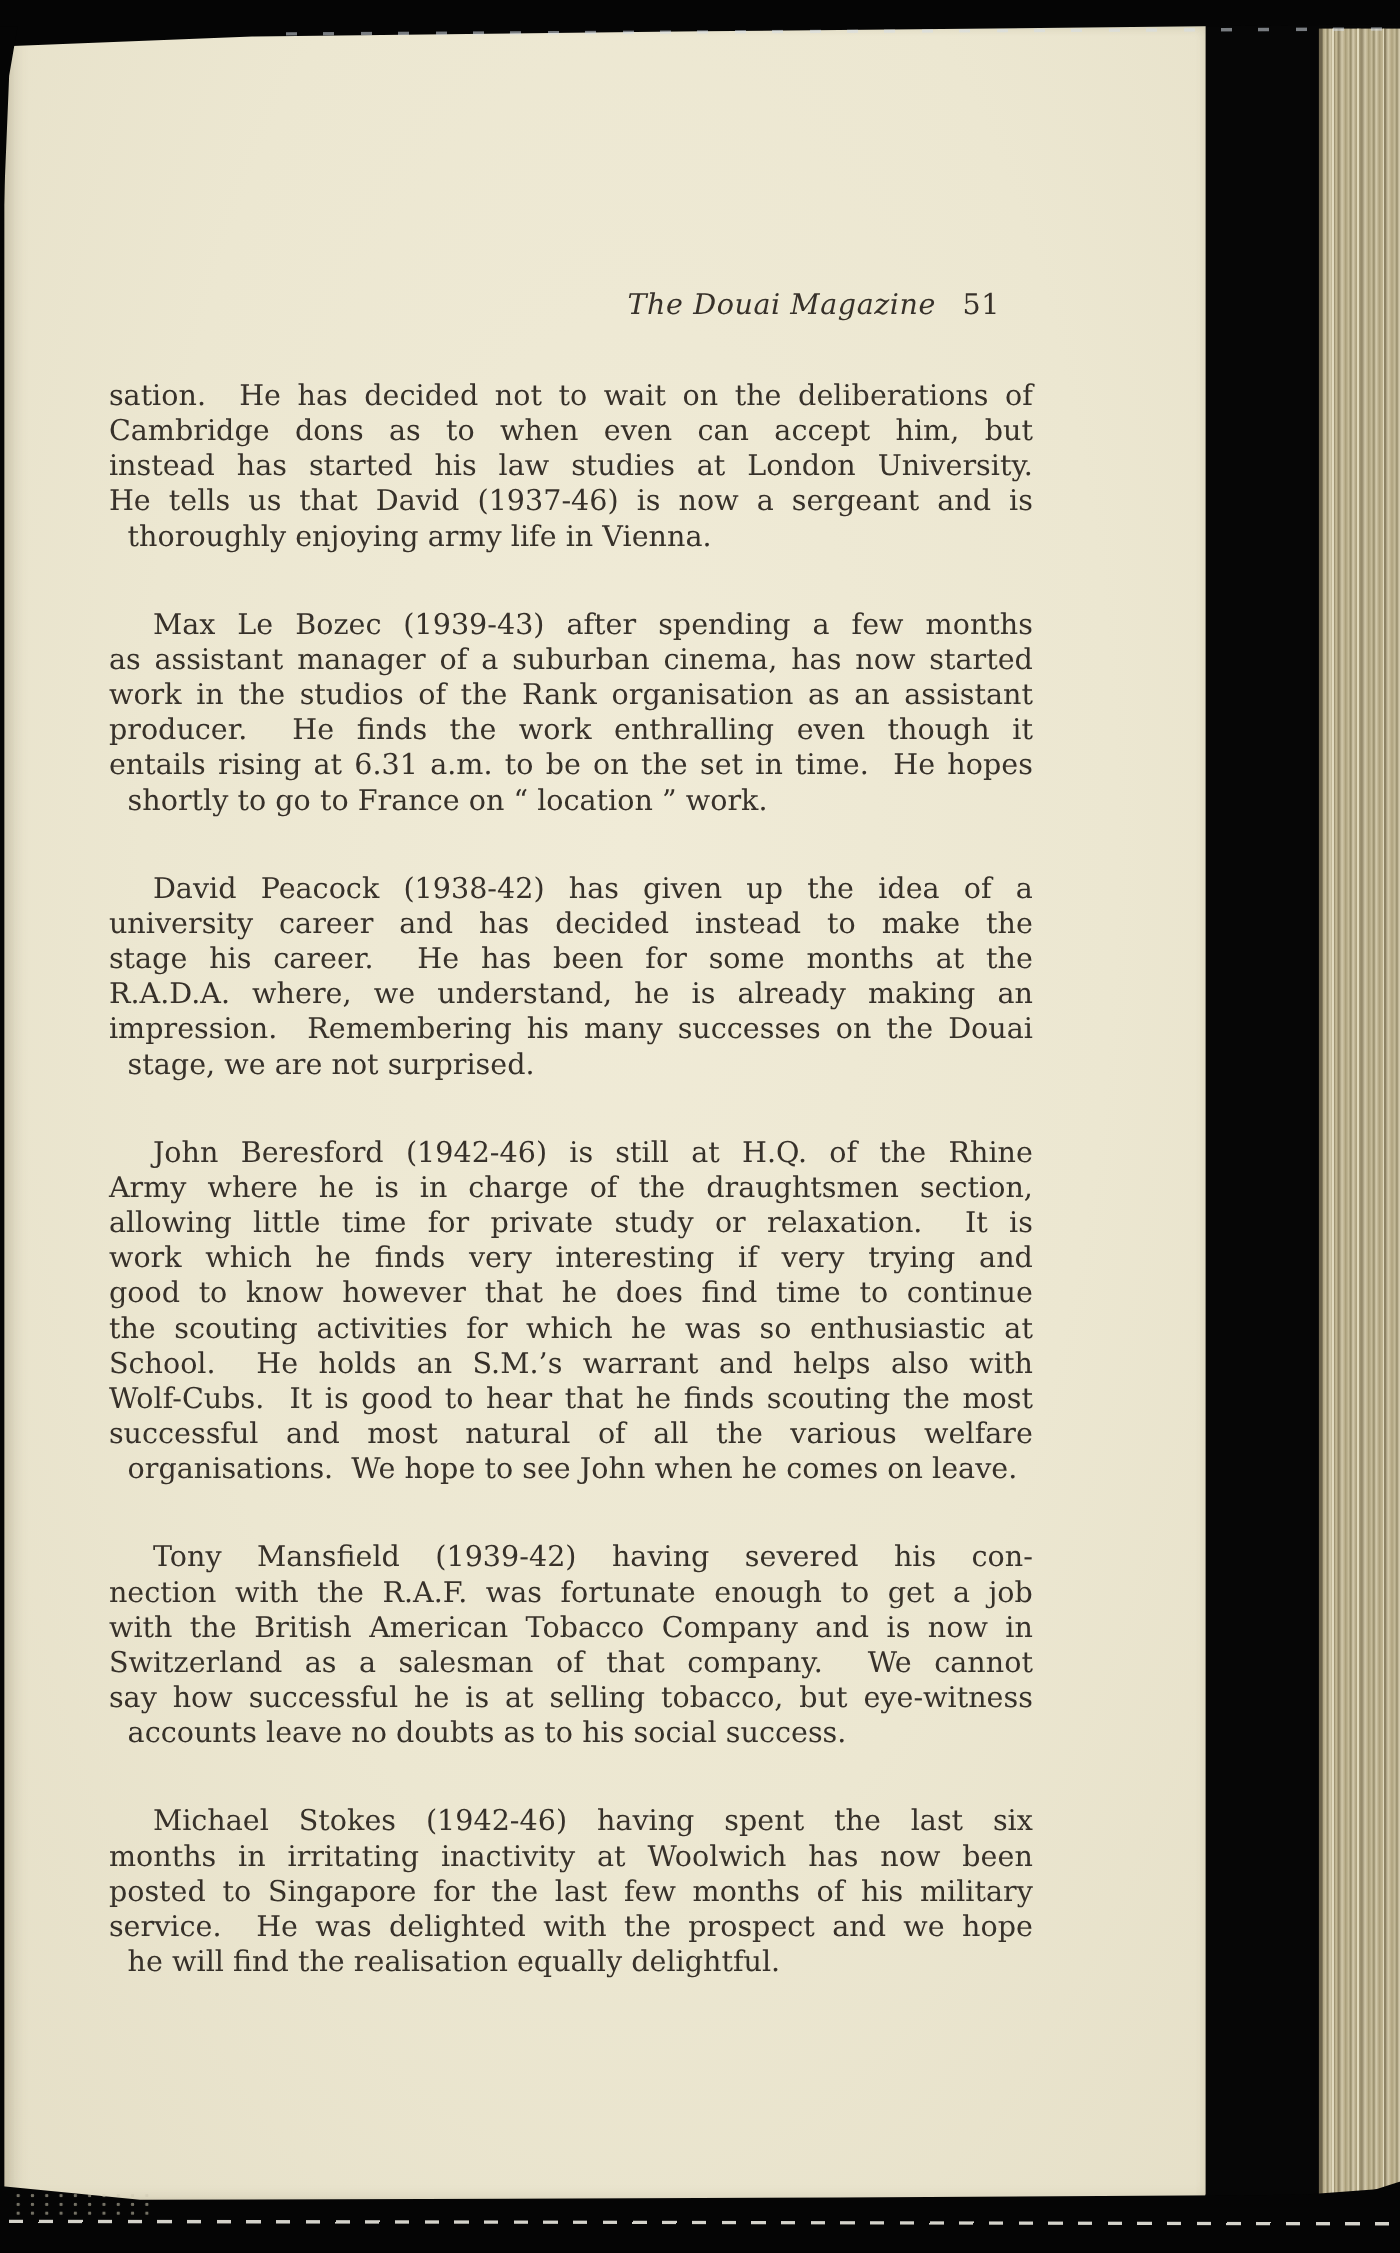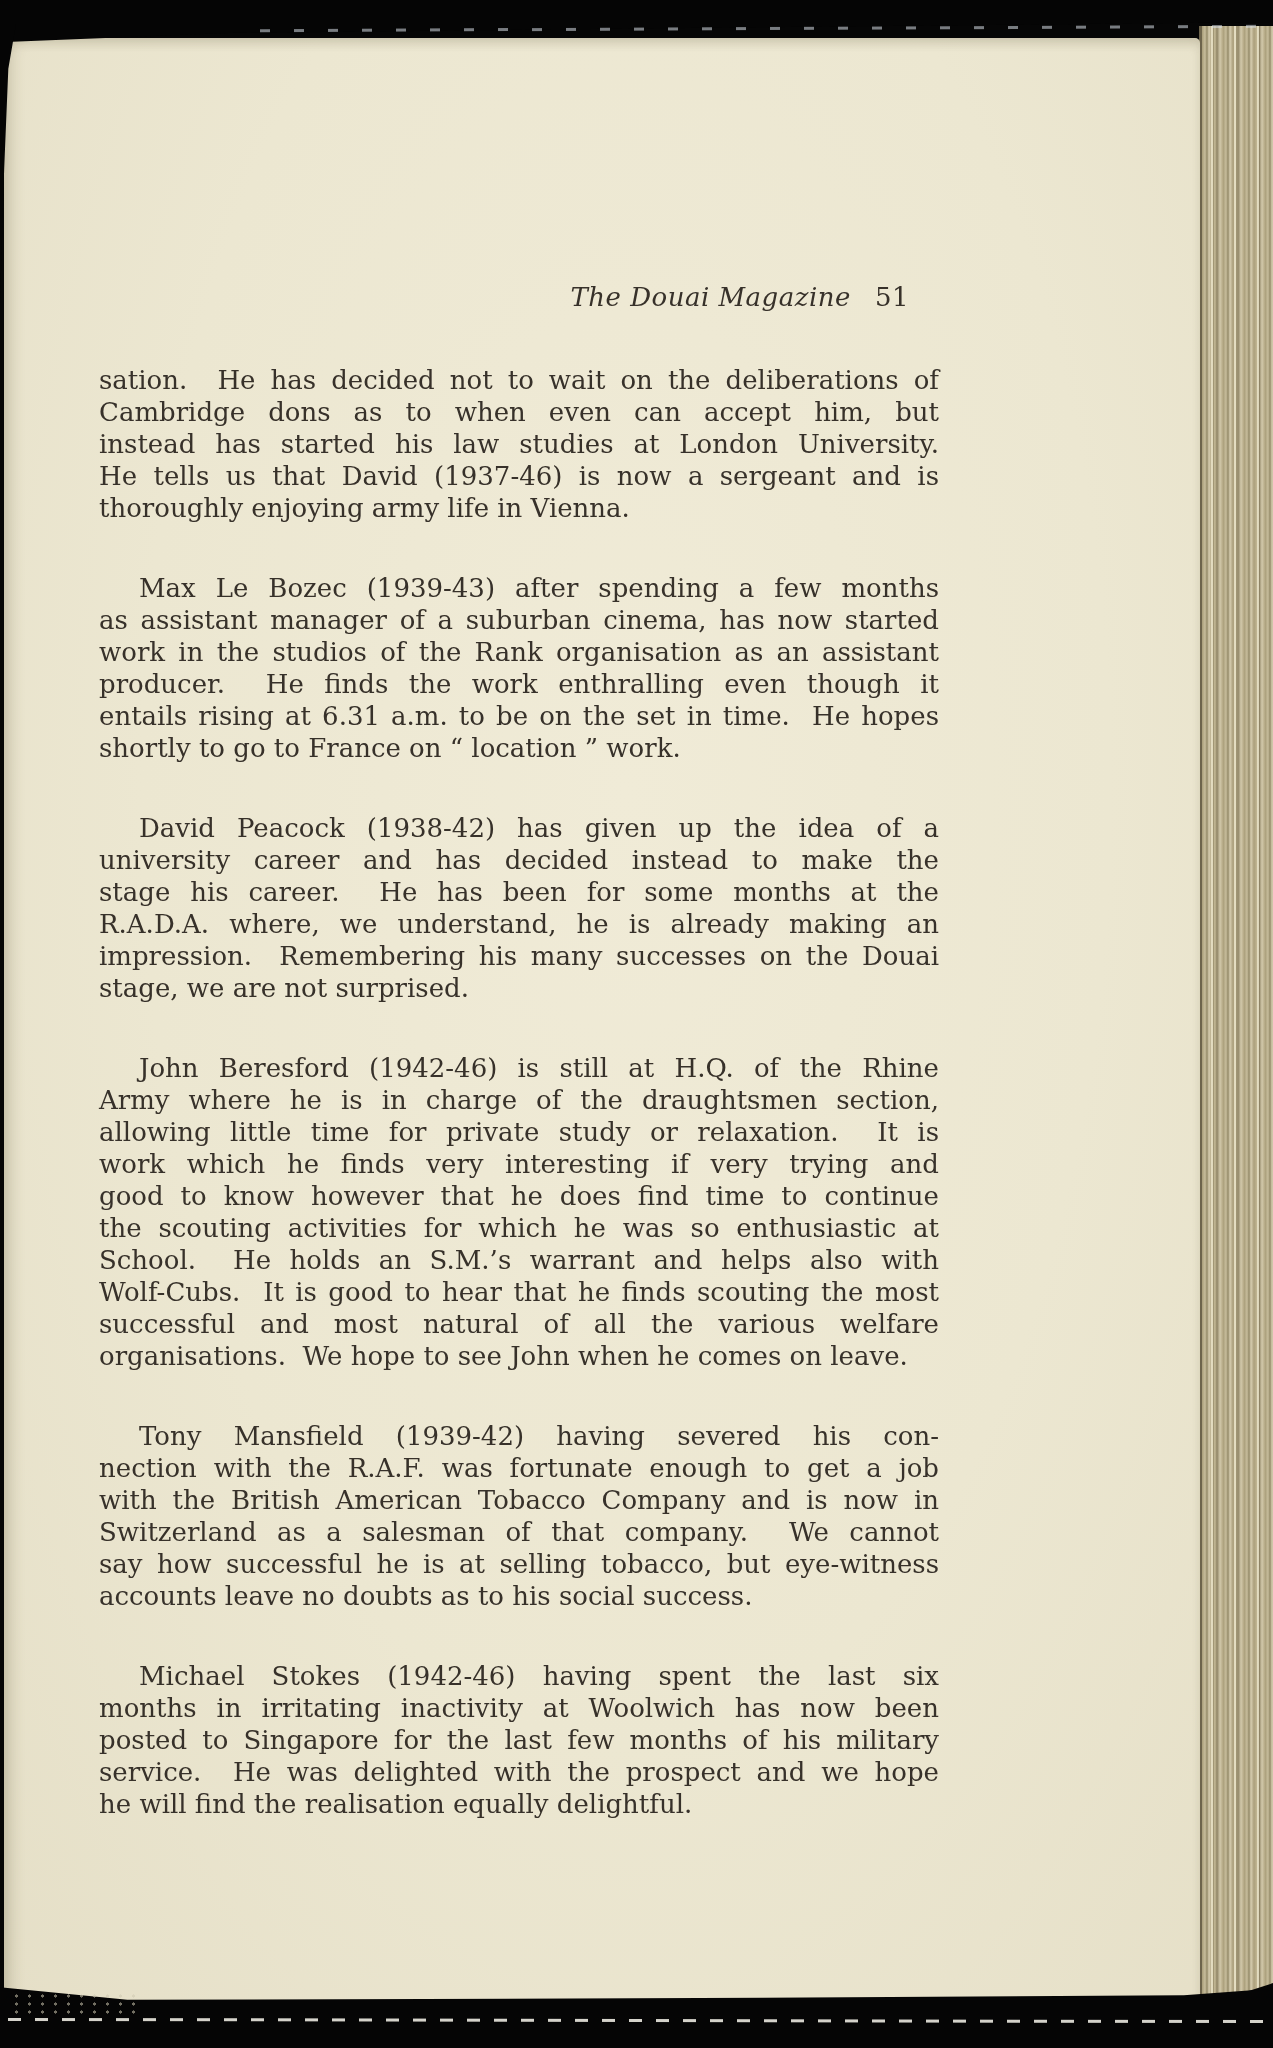--- a/index.html
+++ b/index.html
@@ -3,21 +3,21 @@
 <meta charset="utf-8">
 <style>
   html,body { margin:0; padding:0; background:#000; }
   .scene {
     position:relative; width:1273px; height:2048px;
     background:#060606; overflow:hidden;
     font-family:"DejaVu Serif","Liberation Serif",serif;
   }
   
   .page {
-    position:absolute; left:4px; top:38px; width:1196px; height:1982px;
+    position:absolute; left:4px; top:18px; width:1092px; height:1982px;
     background:radial-gradient(ellipse at 52% 38%, #f0ebd7 0%, #ece7d1 55%, #e5dfc7 100%);
     border-radius:12px 5px 6px 9px;
     box-shadow:inset 8px 0 14px rgba(90,80,50,.18), inset 0 6px 10px rgba(90,80,50,.12);
   }
   
   .edges {
     position:absolute; left:1199px; top:26px; width:74px; height:1978px;
     background:
       repeating-linear-gradient(90deg,
         rgba(255,255,255,0) 0 9px, rgba(238,232,206,.8) 9px 10.5px, rgba(120,110,80,.35) 10.5px 12px, rgba(255,255,255,0) 12px 23px),
@@ -65,21 +65,21 @@
   .header .title { font-style:italic; }
   .header .pagenum { font-style:normal; margin-left:24px; }
   
   .textblock {
     position:absolute; left:95px; top:326px; width:840px;
     color:#37312a; font-size:26px; line-height:32px;
   }
   .para { margin:0 0 48px 0; }
   .para:last-child { margin-bottom:0; }
   .line { text-align:justify; text-align-last:justify; white-space:pre-wrap; }
-  .line.last { text-align-last:left; }
+  .line.last { text-align-last:left;margin-left:17px; }
   .para.indent .line:first-child { text-indent:40px; }
   .line b { font-weight:400; }
 </style>
 </head>
 <body>
 
 <div class="scene">
   <div class="edges"></div>
   <div class="page">
     <div class="header">

